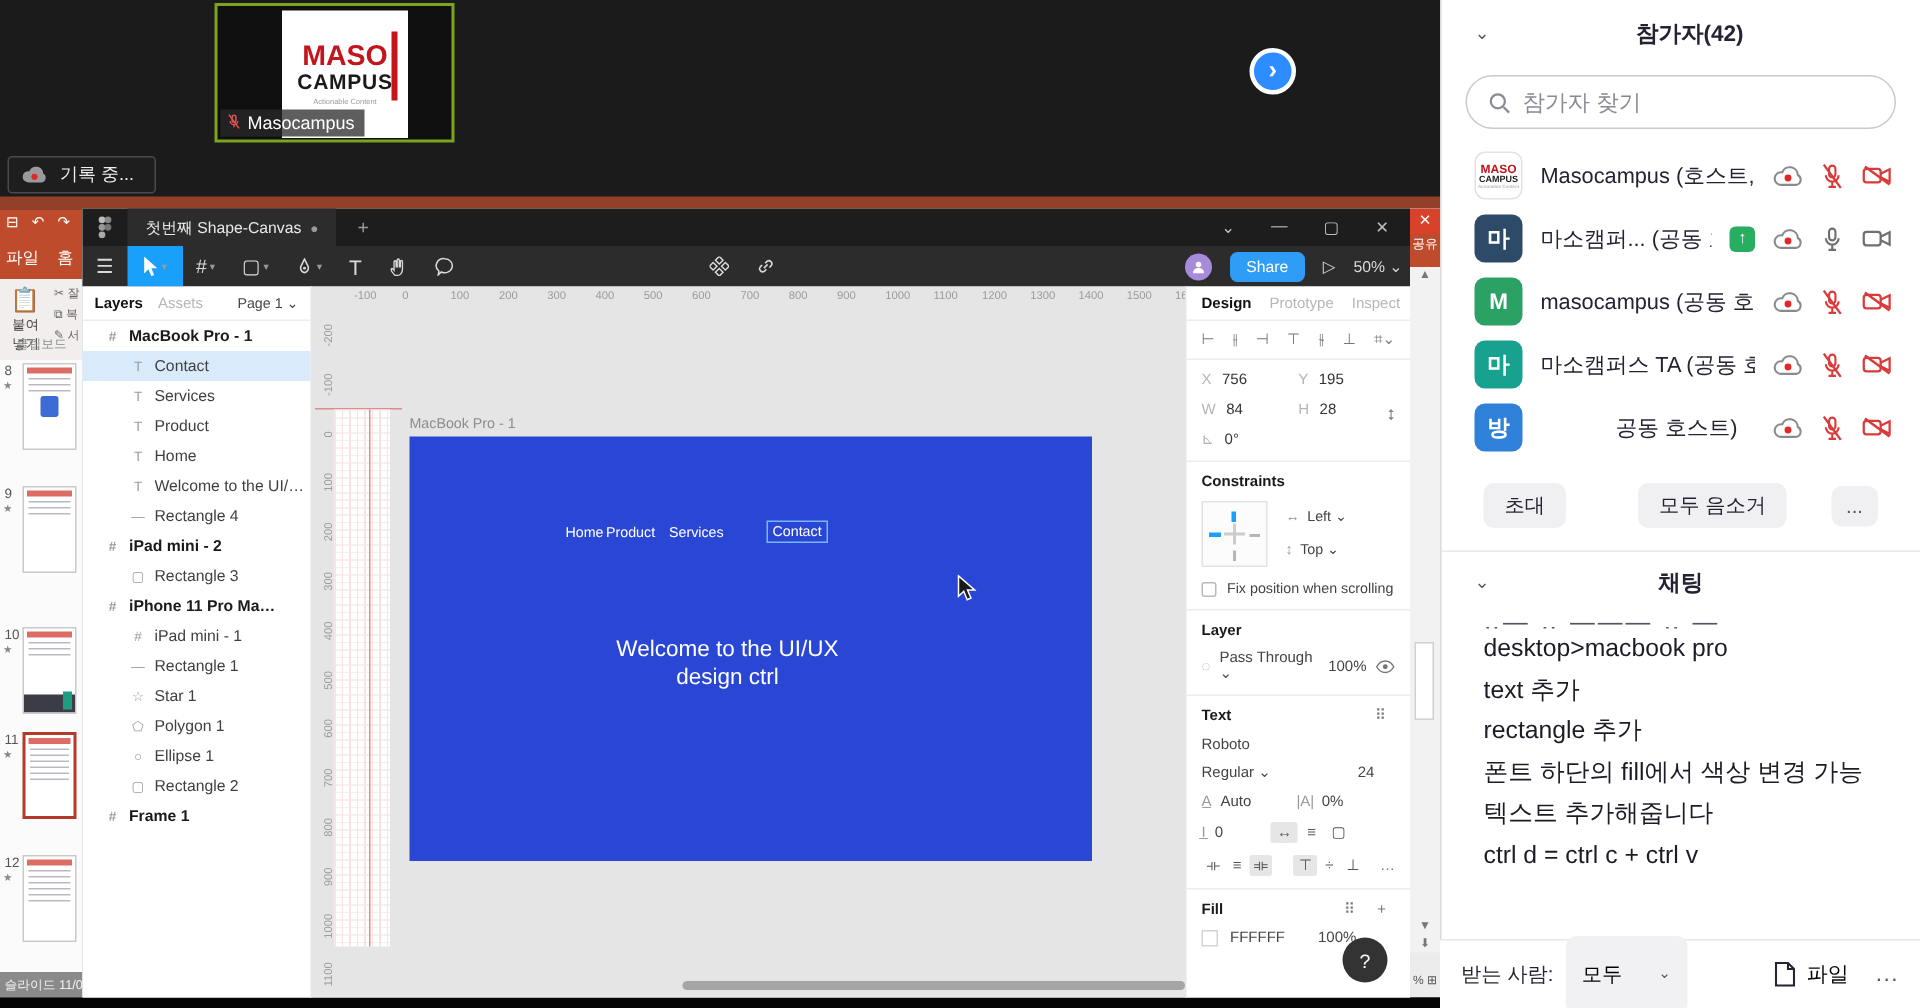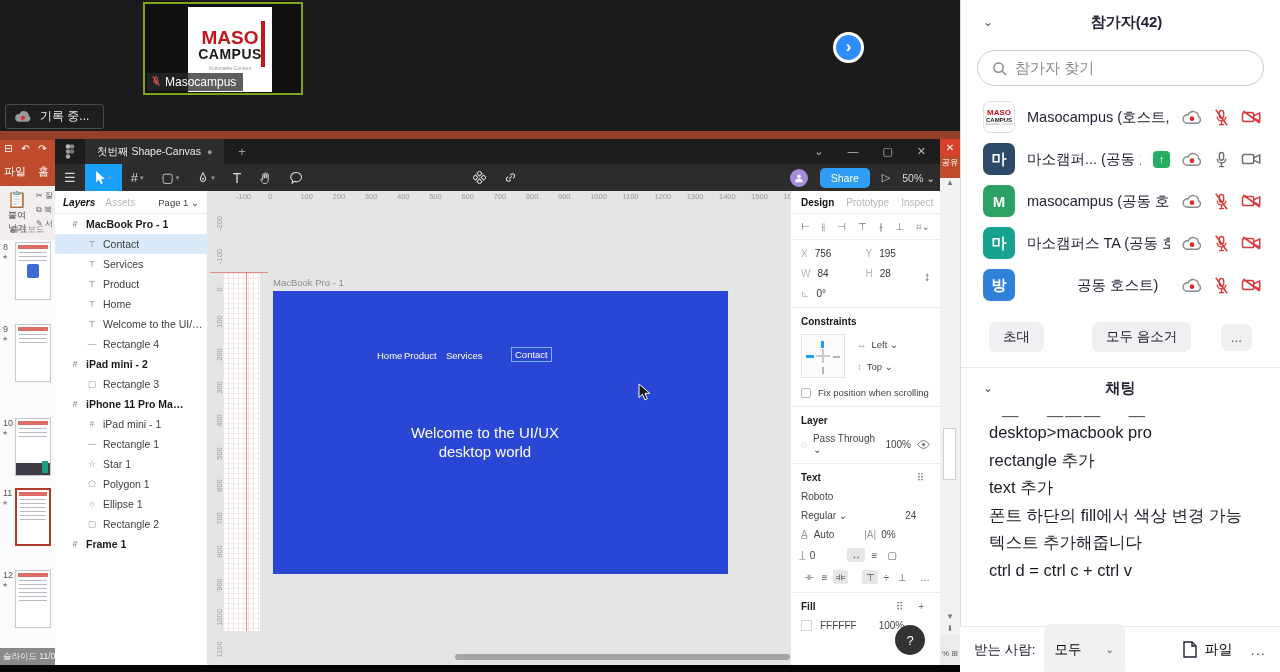--- a/index.html
+++ b/index.html
@@ -90,21 +90,21 @@
   .avatar-sm { width:18px; height:18px; border-radius:50%; background:#a78bdb; color:#fff;
     font-size:10px; display:flex; align-items:center; justify-content:center; }
   .share-btn { background:#2f9df5; color:#fff; font-size:10.5px; padding:4px 11px; border-radius:5px;}
   .zoom-ctl { font-size:10.5px; color:#d9d9d9; }
 
   
   #fg-layers { position:absolute; left:0; top:52px; width:153px; bottom:0; background:#fff;
     border-right:1px solid #e6e6e6; font-size:10.5px; }
   .lp-head { height:23px; border-bottom:1px solid #ececec; display:flex; align-items:center;
     padding:0 8px; gap:10px; }
-  .lp-head .t1 { color:#111; font-weight:bold; font-size:10px;font-style:italic; }
+  .lp-head .t1 { color:#111; font-weight:bold; font-size:10px; }
   .lp-head .t2 { color:#b6b6b6; font-size:10px; }
   .lp-head .pg { margin-left:auto; color:#444; font-size:9.5px; }
   .layer-row { height:20px; display:flex; align-items:center; color:#404040; }
   .layer-row.sel { background:#d9ebfb; }
   .layer-row .ic { width:12px; text-align:center; color:#9b9b9b; font-size:9px; margin-right:5px; }
   .layer-row.lvl0 { padding-left:14px; font-weight:bold; color:#1a1a1a; }
   .layer-row.lvl1 { padding-left:31px; font-weight:normal; }
   .layer-row span.lbl { white-space:nowrap; overflow:hidden; text-overflow:ellipsis; width:100px; }
 
   
@@ -546,21 +546,21 @@
       <div id="frame-label">MacBook Pro - 1</div>
       <div id="blue-frame" style="background: rgb(42, 70, 212);">
         <div id="nav-items">
             <span class="nav-item" style="left: 104px;">Home</span>
             <span class="nav-item" style="left: 131px;">Product</span>
             <span class="nav-item" style="left: 173px;">Services</span>
             <span class="nav-item boxed" style="left: 238px;">Contact</span>
           </div>
         <div class="hero">
           <div>Welcome to the UI/UX</div>
-          <div>desktop world</div>
+          <div>design ctrl</div>
         </div>
       </div>
       <div class="abs" id="cursor">
         <svg width="13" height="18" viewBox="0 0 13 18">
             <path d="M1 1 L1 14.5 L4.5 11.2 L6.8 16.8 L9.3 15.7 L7 10.3 L11.8 10.3 Z" fill="#1a1a1a" stroke="#fff" stroke-width="1"></path>
           </svg>
       </div>
       <div id="hscroll"></div>
     </div>
 
@@ -840,22 +840,22 @@
       <span class="zp-btn dots">...</span>
     </div>
     <div class="zp-div"></div>
     <div class="chat-head">
       <span class="chev">⌄</span>
       <span class="title">채팅</span>
     </div>
     <div id="chat-list">
         <div class="msg clipped">‥— ‥  ——— ‥ —</div>
         <div class="msg">desktop&gt;macbook pro</div>
+        <div class="msg">text 추가</div>
         <div class="msg">rectangle 추가</div>
-        <div class="msg">text 추가</div>
         <div class="msg">폰트 하단의 fill에서 색상 변경 가능</div>
         <div class="msg">텍스트 추가해줍니다</div>
         <div class="msg">ctrl d = ctrl c + ctrl v</div>
       </div>
   </div>
   <div id="chat-footer">
     <span class="to-label">받는 사람:</span>
     <span class="to-pill">
       <span>모두</span>
         <span style="color:#555;font-size:10px">⌄</span>

